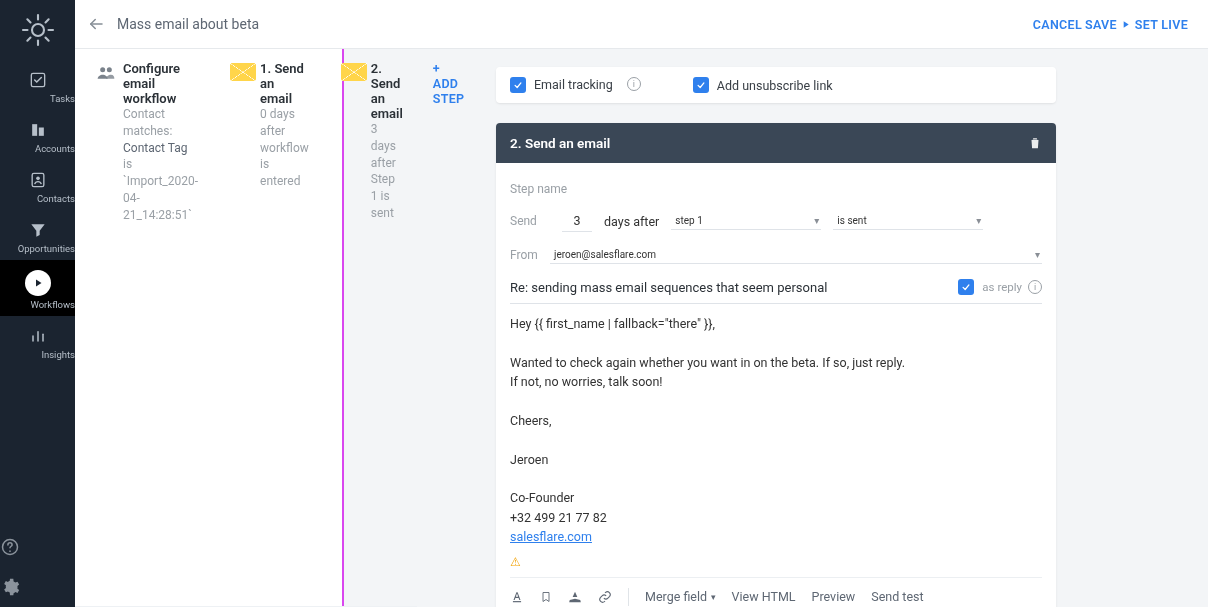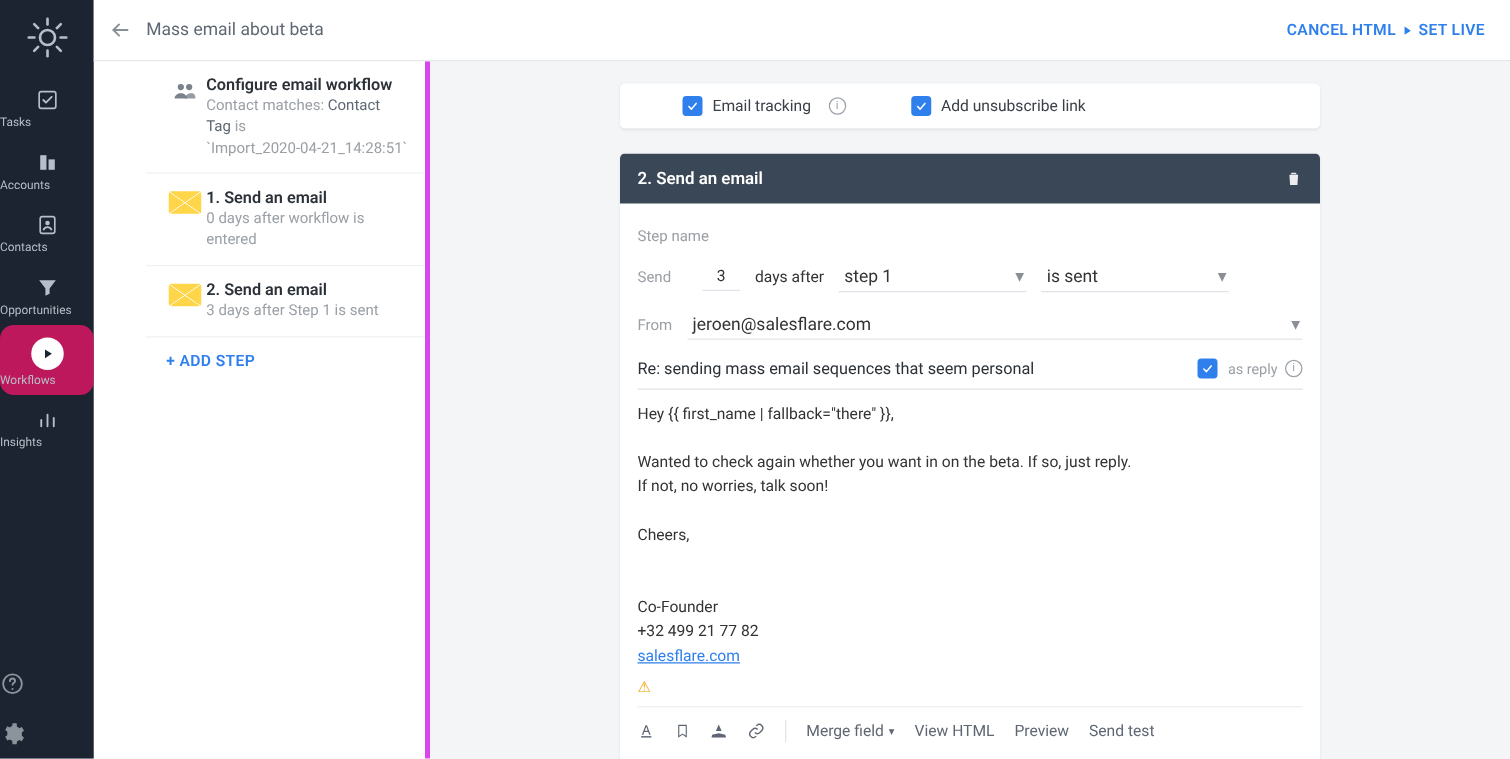--- a/index.html
+++ b/index.html
@@ -7,24 +7,24 @@
 body { display: flex; background: #f3f5f7; color: #333; }
 
 
 .rail {
   width: 75px; height: 607px; background: #1b2430;
   display: flex; flex-direction: column; align-items: center;
   padding-top: 12px; color: #b6bfc9;
 }
 .rail .logo { width: 36px; height: 36px; margin-bottom: 12px; display:flex; align-items:center; justify-content:center;}
 .rail-item {
-  width: 100%; padding: 10px 0 6px; text-align: left;
+  width: 100%; padding: 10px 0 6px; text-align: right;
   cursor: pointer; font-size: 9.5px;
 }
-.rail-item.active { background: #be185d; border-radius: 11px; }
+.rail-item.active { background: #000000; }
 .rail-item .ri-icon { display:block; margin: 0 auto 3px; width: 20px; height: 20px; }
 .rail-item .ri-icon svg { width:20px; height:20px; }
 .rail-item.active-circle .ri-icon{
   width:26px;height:26px;border-radius:50%;background:#fff;display:flex;align-items:center;justify-content:center;margin:0 auto 3px;
 }
 .rail-item.active-circle .ri-icon svg{width:12px;height:12px;}
 .rail-spacer { flex: 1; }
 .rail-bottom { width:100%; padding: 10px 0; text-align:center;}
 
 
@@ -36,21 +36,21 @@
 .topbar .back { color:#868e96; margin-right: 12px; display:flex; align-items:center;}
 .topbar .title { color:#5e6773; font-size: 14px; }
 .topbar .spacer { flex:1; }
 .topbar .act { color:#2f80ed; font-size: 12.5px; font-weight:600; letter-spacing:.3px; margin-left: 3px; cursor:pointer; display:flex; align-items:center;}
 .topbar .act svg{ margin-right:4px;}
 
 .content { flex:1; display:flex; overflow:hidden; }
 
 
 .steps {
-  width: 269px; background:#fff; border-right:4px solid #d946ef; display:flex; flex-direction:column;padding-left:42px;
+  width: 269px; background:#fff; border-right:2px solid #d946ef; display:flex; flex-direction:row;
 }
 .step-row { padding: 12px 14px; border-bottom:1px solid #eef1f4; display:flex; }
 .step-icon { width:34px; flex-shrink:0; display:flex; align-items:flex-start; justify-content:center; padding-top:2px;}
 .step-icon.env { }
 .step-icon .env-box { width:26px;height:18px;border-radius:2px;background:#ffd54a; position:relative;}
 .step-icon .env-box::before{content:"";position:absolute;inset:0;background:
   linear-gradient(to bottom right, transparent 49%, #fff 50%, #fff 51%, transparent 52%),
   linear-gradient(to bottom left,  transparent 49%, #fff 50%, #fff 51%, transparent 52%);
   opacity:.9;
 }
@@ -82,21 +82,21 @@
   background:#3a4756; color:#fff; padding: 12px 14px; display:flex; align-items:center;
 }
 .card-h .ct { font-size:13.5px; font-weight:600; }
 .card-h .sp { flex:1; }
 .card-h .del { cursor:pointer; opacity:.9;}
 .card-body { padding: 12px 14px 10px; font-size:12.5px; color:#555; }
 .row { display:flex; align-items:center; padding: 7px 0; }
 .lbl { color:#9aa0a6; font-size:12px; width:72px; flex-shrink:0;}
 .val { color:#333; font-size:12.5px; }
 .inp { border:none; border-bottom:1px solid #dfe3e8; padding:3px 2px; font-size:12.5px; color:#333; background:transparent;}
-.sel { display:flex; align-items:center; border-bottom:1px solid #dfe3e8; padding:3px 2px 3px 4px; font-size:14px; color:#333; }
+.sel { display:flex; align-items:center; border-bottom:1px solid #dfe3e8; padding:3px 2px 3px 4px; font-size:10px; color:#333; }
 .sel .caret { margin-left:auto; color:#8a8f96;}
 .subject-row{ border-bottom:1px solid #dfe3e8; padding: 8px 0; display:flex; align-items:center;}
 .subject-row .subj{ flex:1; font-size:13px; color:#2b3137;}
 .as-reply{ font-size:11.5px; color:#9aa0a6; margin-left:8px;}
 .body-text{ padding: 10px 0 4px; font-size:12.5px; color:#333; line-height:1.55;}
 .body-text a{ color:#2f80ed; }
 .testimonial{ font-size:12px; color:#2f80ed; display:flex; align-items:center; gap:6px; padding: 4px 0 8px;}
 .testimonial .warn{ color:#f2a100; }
 .toolbar{ display:flex; align-items:center; gap:16px; border-top:1px solid #eceff2; padding: 10px 0; font-size:12.5px; color:#5e6773;}
 .toolbar .tb{ cursor:pointer; display:flex; align-items:center; gap:4px;}
@@ -204,21 +204,21 @@
   <div class="topbar">
     <span class="back">
       <svg width="18" height="18" viewBox="0 0 24 24" fill="none" stroke="#868e96" stroke-width="2" stroke-linecap="round" stroke-linejoin="round">
           <line x1="20" y1="12" x2="5" y2="12"></line>
           <polyline points="11 18 5 12 11 6"></polyline>
         </svg>
     </span>
     <span class="title">Mass email about beta</span>
     <span class="spacer"></span>
     <span class="act">CANCEL</span>
-    <span class="act">HTML</span>
+    <span class="act">SAVE</span>
     <span class="act">
       <svg width="11" height="11" viewBox="0 0 24 24" fill="#2f80ed">
           <path d="M8 5v14l11-7z"></path>
         </svg>
       <span>SET LIVE</span>
     </span>
   </div>
 
   <div class="content">
 
@@ -260,21 +260,21 @@
           <div class="step-sub">3 days after Step 1 is sent</div>
         </div>
       </div>
 
       <div class="add-step">ADD STEP</div>
     </div>
 
     <div class="editor">
 
       <div class="prev-card">
-        <span style="display:flex;align-items:center;gap:8px;margin-left:36px;">
+        <span style="display:flex;align-items:flex-start;gap:8px;">
           <span class="chk">
             <svg viewBox="0 0 24 24" fill="none" stroke="#fff" stroke-width="3" stroke-linecap="round" stroke-linejoin="round">
                 <polyline points="5 13 10 18 19 7"></polyline>
               </svg>
           </span>
           <span class="opt-label">Email tracking</span>
           <span class="opt-info">i</span>
         </span>
         <span style="display:flex;align-items:center;gap:8px;padding-left:32px;">
           <span class="chk">
@@ -333,21 +333,21 @@
             </span>
             <span class="as-reply">as reply</span>
             <span class="opt-info">i</span>
           </div>
 
           <div class="body-text">
             <div>Hey {{ first_name | fallback="there" }},</div><br>
             <div>Wanted to check again whether you want in on the beta. If so, just reply.</div>
             <div>If not, no worries, talk soon!</div><br>
             <div>Cheers,</div><br>
-            <br>
+            <div>Jeroen</div><br>
             <div>Co-Founder</div>
             <div>+32 499 21 77 82</div>
             <a href="#">salesflare.com</a>
           </div>
 
           <div class="testimonial">
             <span class="warn">⚠</span>
           </div>
 
           <div class="toolbar">

